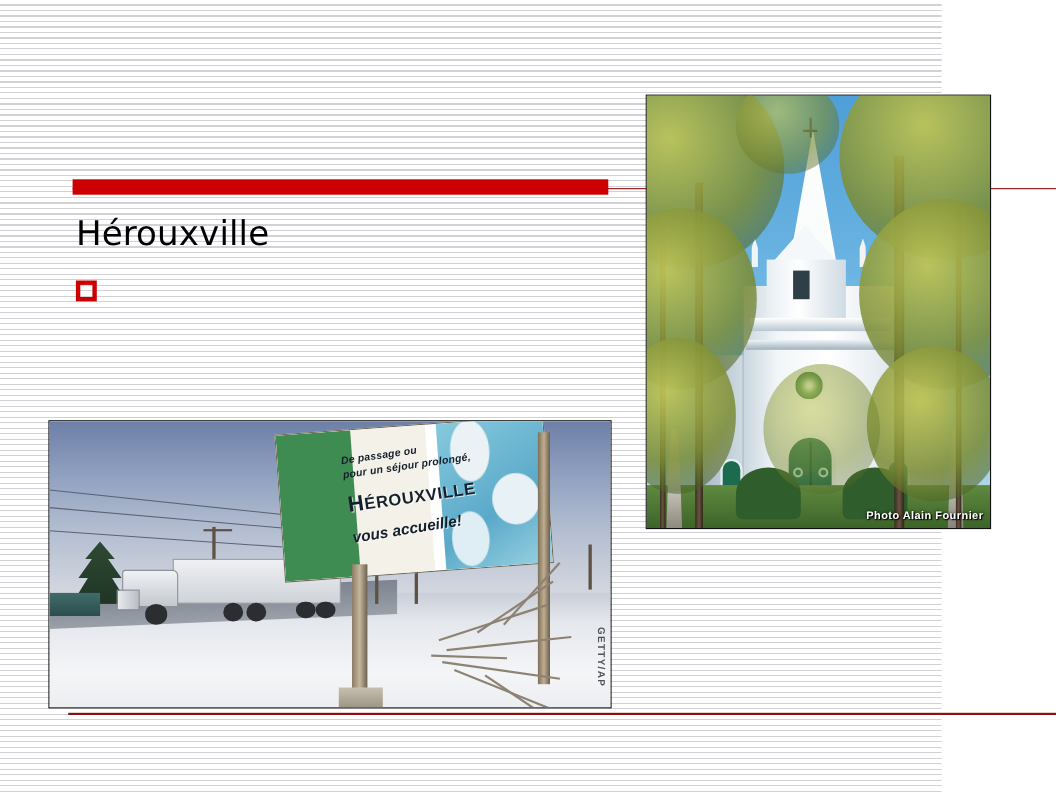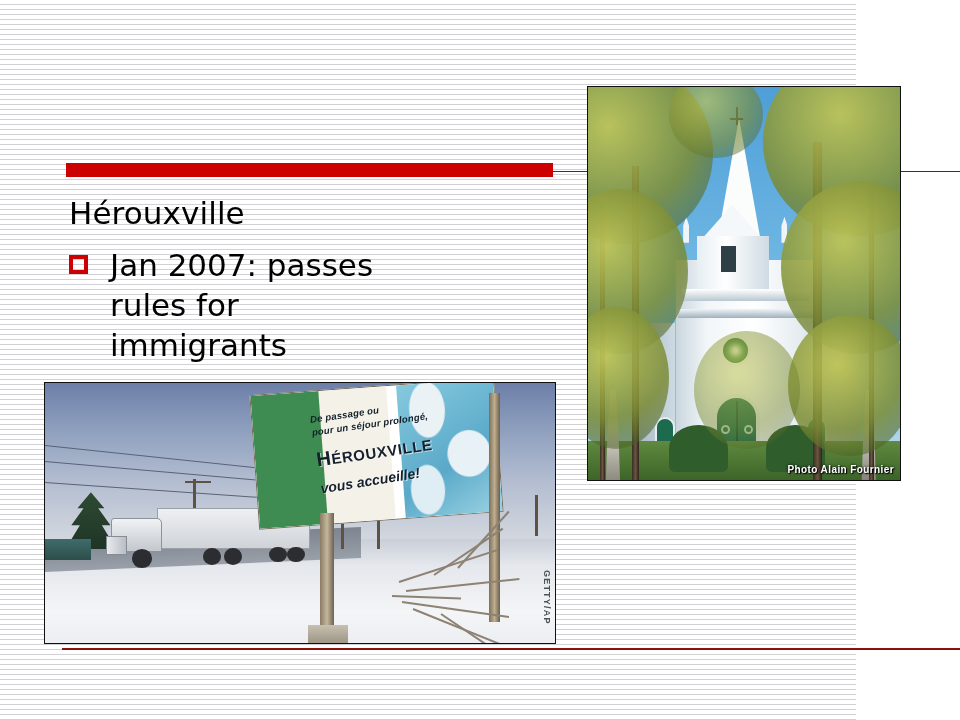--- a/index.html
+++ b/index.html
@@ -292,21 +292,20 @@
 <div id="slide">
 
   <div class="thin-rule-top"></div>
   <div class="red-bar"></div>
   <div class="bottom-rule"></div>
 
   <div class="title">Hérouxville</div>
 
   <div class="bullet-row">
     <span class="bullet-mark"></span>
-    <span class="bullet-text">Jan 2007: passes rules for immigrants</span>
   </div>
 
   <div class="photo" id="photo-church">
     <div class="ph-layer sky-church"></div>
 
     <div class="ph-layer church-wing-l"></div>
     <div class="ph-layer church-wing-r"></div>
     <div class="ph-layer church-body"></div>
 
     <div class="ph-layer spire"></div>

